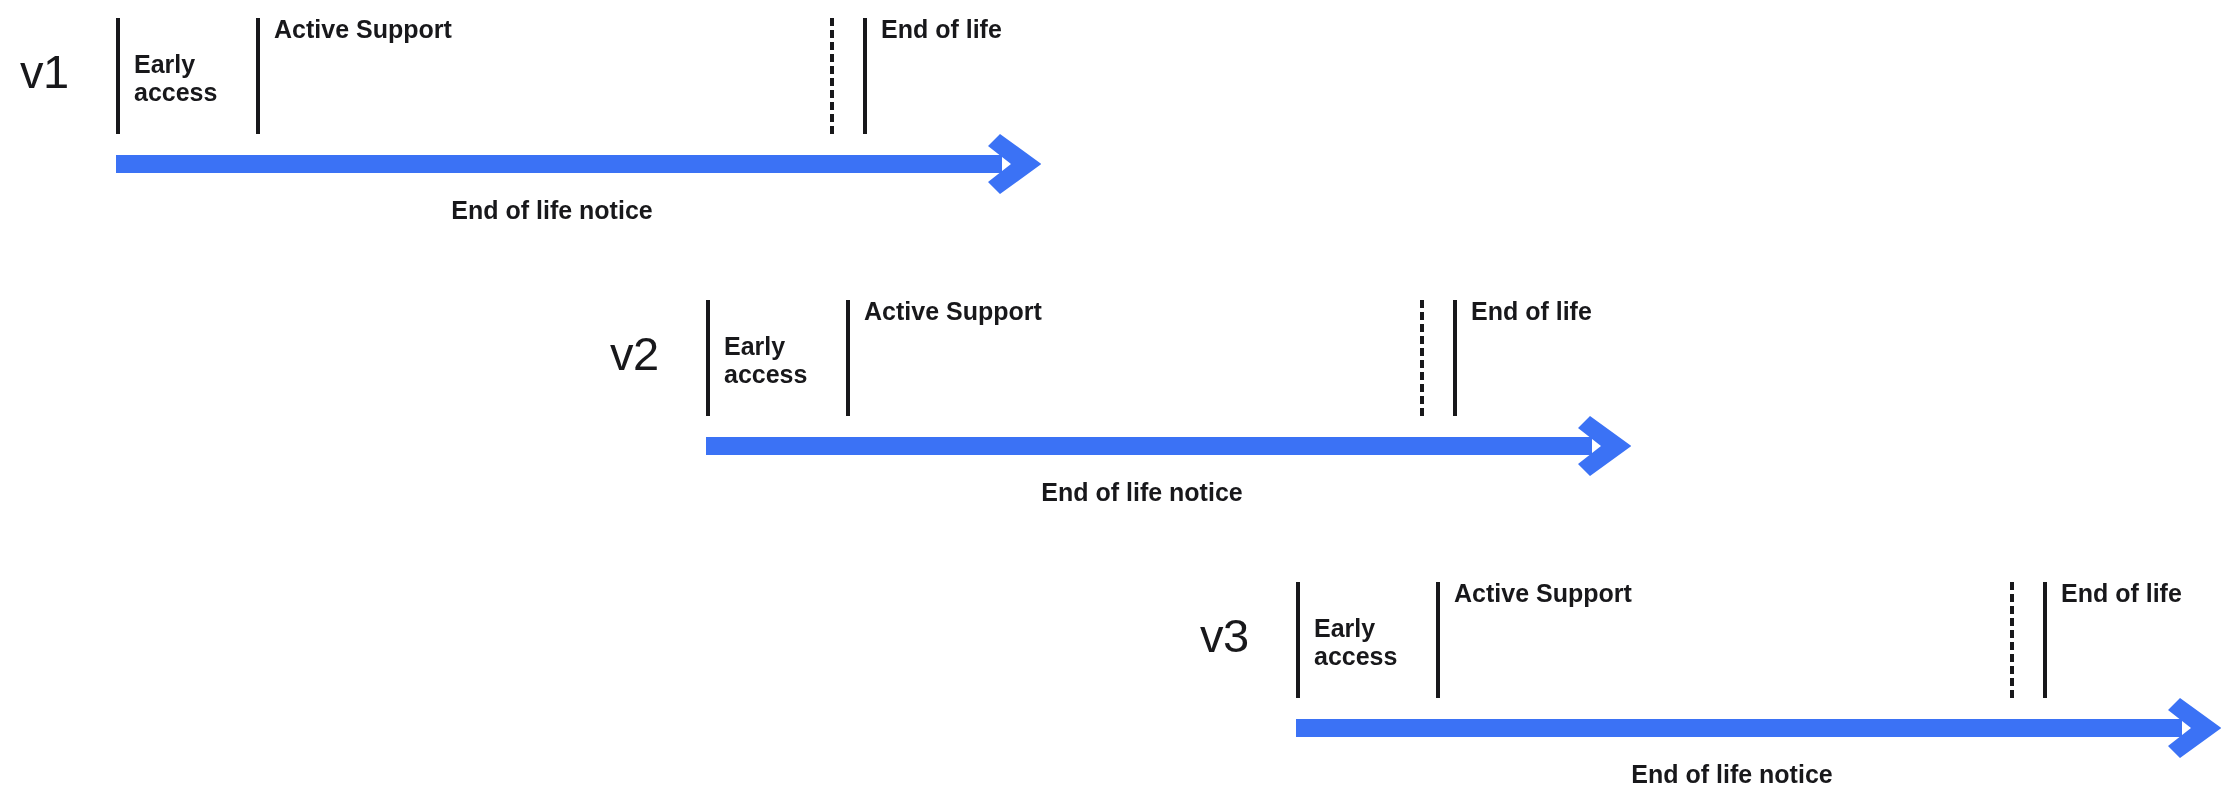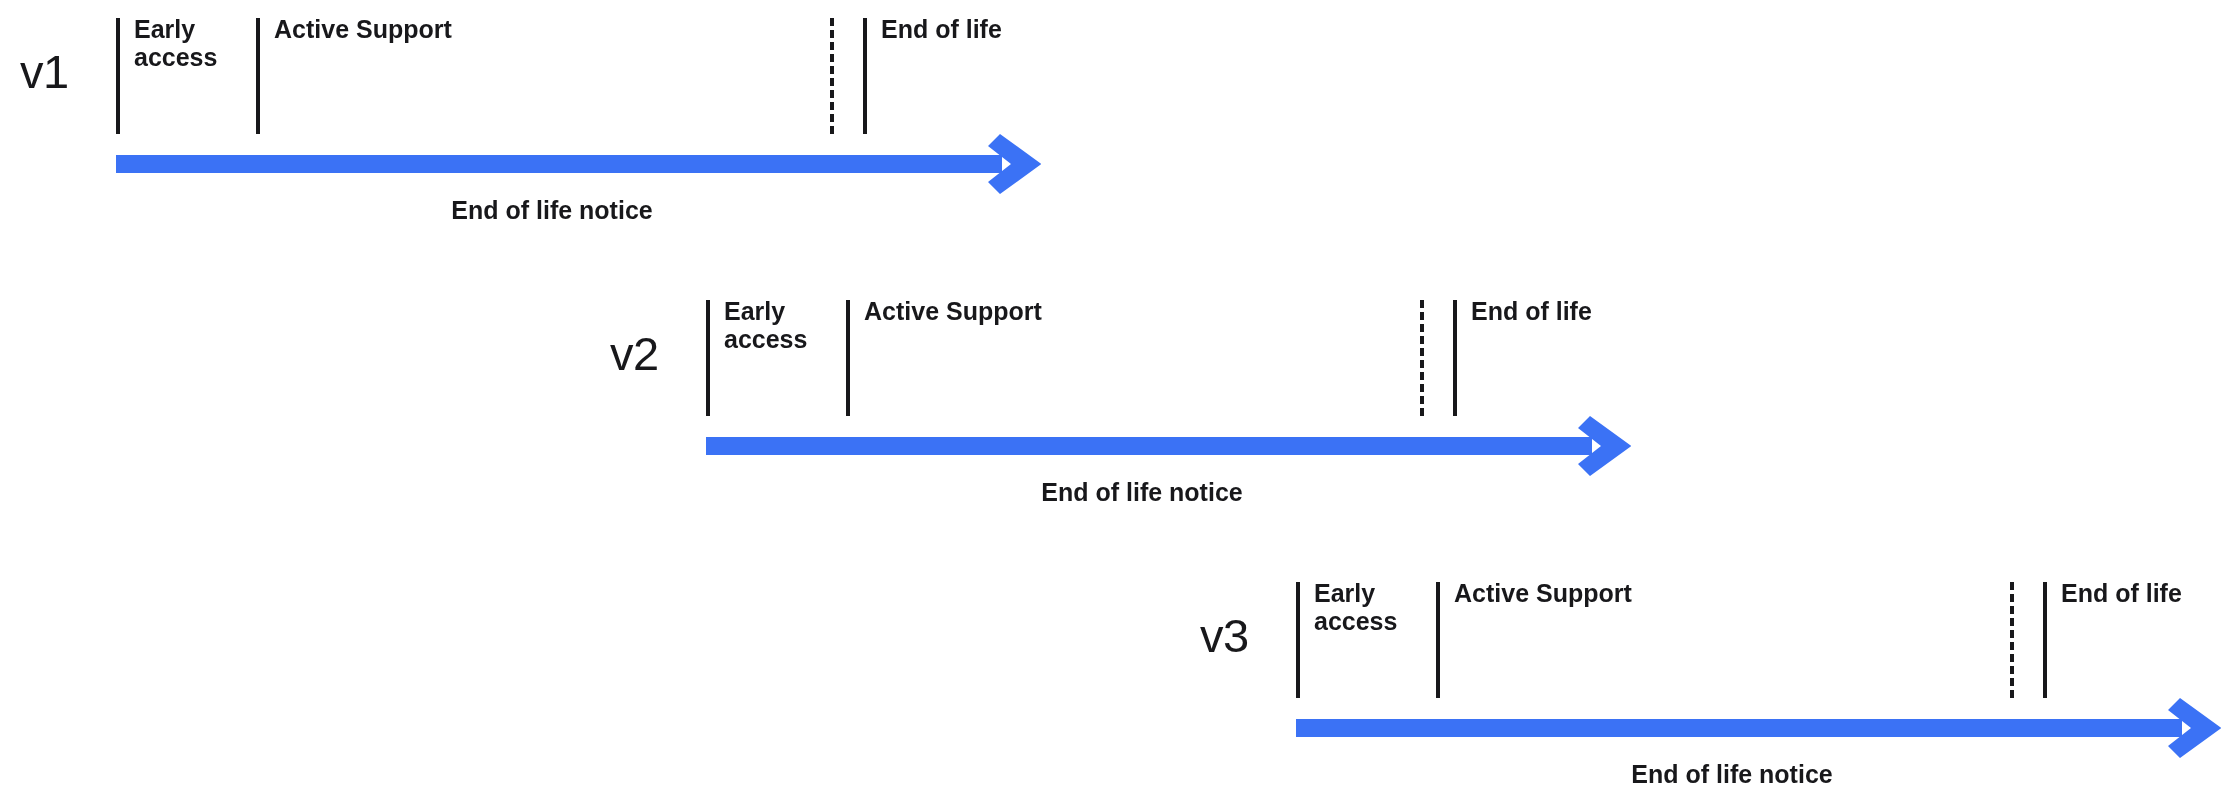--- a/index.html
+++ b/index.html
@@ -68,20 +68,21 @@
     top: -3px;
     font-size: 25px;
     font-weight: 700;
     line-height: 1.12;
     color: #18181b;
     white-space: nowrap;
   }
   .phase-label.wrap {
     white-space: normal;
     width: 110px;
+    margin-top: 35px;
   }
 
   
   .timeline-arrow {
     position: absolute;
     top: 116px;
     height: 60px;
   }
   .arrow-shaft {
     position: absolute;

